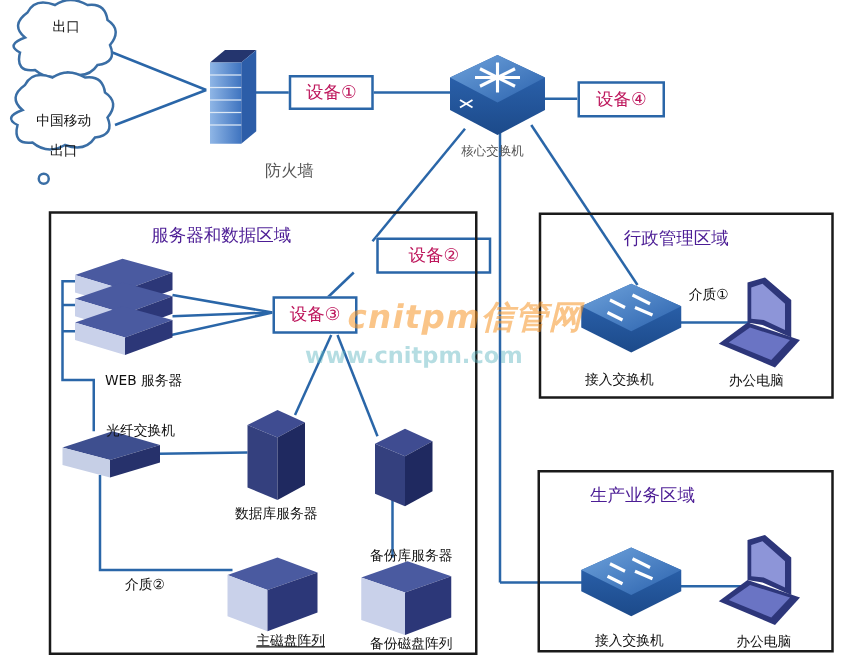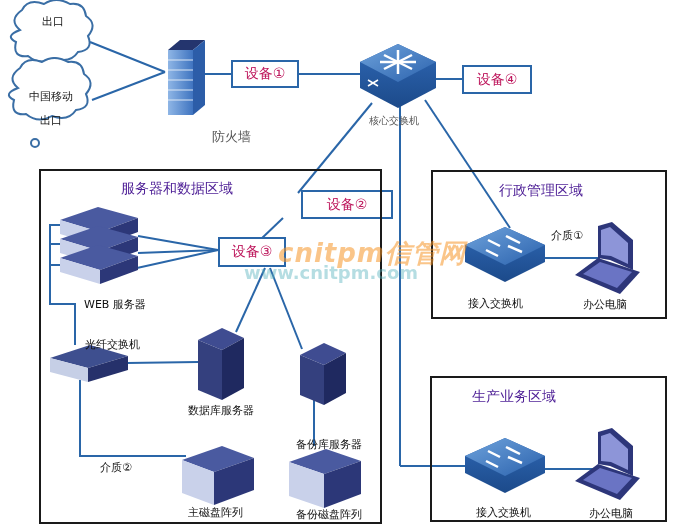--- a/index.html
+++ b/index.html
@@ -222,24 +222,24 @@
 <div class="zone-title" style="left:499px; top:182px;">行政管理区域</div>
 
 <div class="zone" style="left:430px; top:376px; width:237px; height:146px;"></div>
 <div class="zone-title" style="left:472px; top:388px;font-family:Liberation Serif, serif;">生产业务区域</div>
 
 <div class="lbl" style="left:84px; top:297px;">WEB 服务器</div>
 <div class="lbl" style="left:85px; top:337px;">光纤交换机</div>
 <div class="lbl" style="left:188px; top:403px;">数据库服务器</div>
 <div class="lbl" style="left:296px; top:405px;margin-top:32px;">备份库服务器</div>
 <div class="lbl" style="left:100px; top:460px;">介质②</div>
-<div class="lbl" style="left:188px; top:505px;">主磁盘阵列</div>
+<div class="lbl" style="left:205px; top:505px;text-decoration:underline;">主磁盘阵列</div>
 <div class="lbl" style="left:296px; top:507px;">备份磁盘阵列</div>
 
 <div class="lbl" style="left:551px; top:228px;text-align:right;">介质①</div>
 <div class="lbl" style="left:468px; top:296px;">接入交换机</div>
 <div class="lbl" style="left:583px; top:297px;">办公电脑</div>
 
 <div class="lbl" style="left:476px; top:505px;">接入交换机</div>
 <div class="lbl" style="left:589px; top:506px;">办公电脑</div>
 
 <div class="watermark1" style="left:278px; top:236px;">cnitpm信管网</div>
-<div class="watermark2" style="left:244px; top:262px;">www.cnitpm.com</div>
+<div class="watermark2" style="left:244px; top:274px;">www.cnitpm.com</div>
 
 </body></html>

